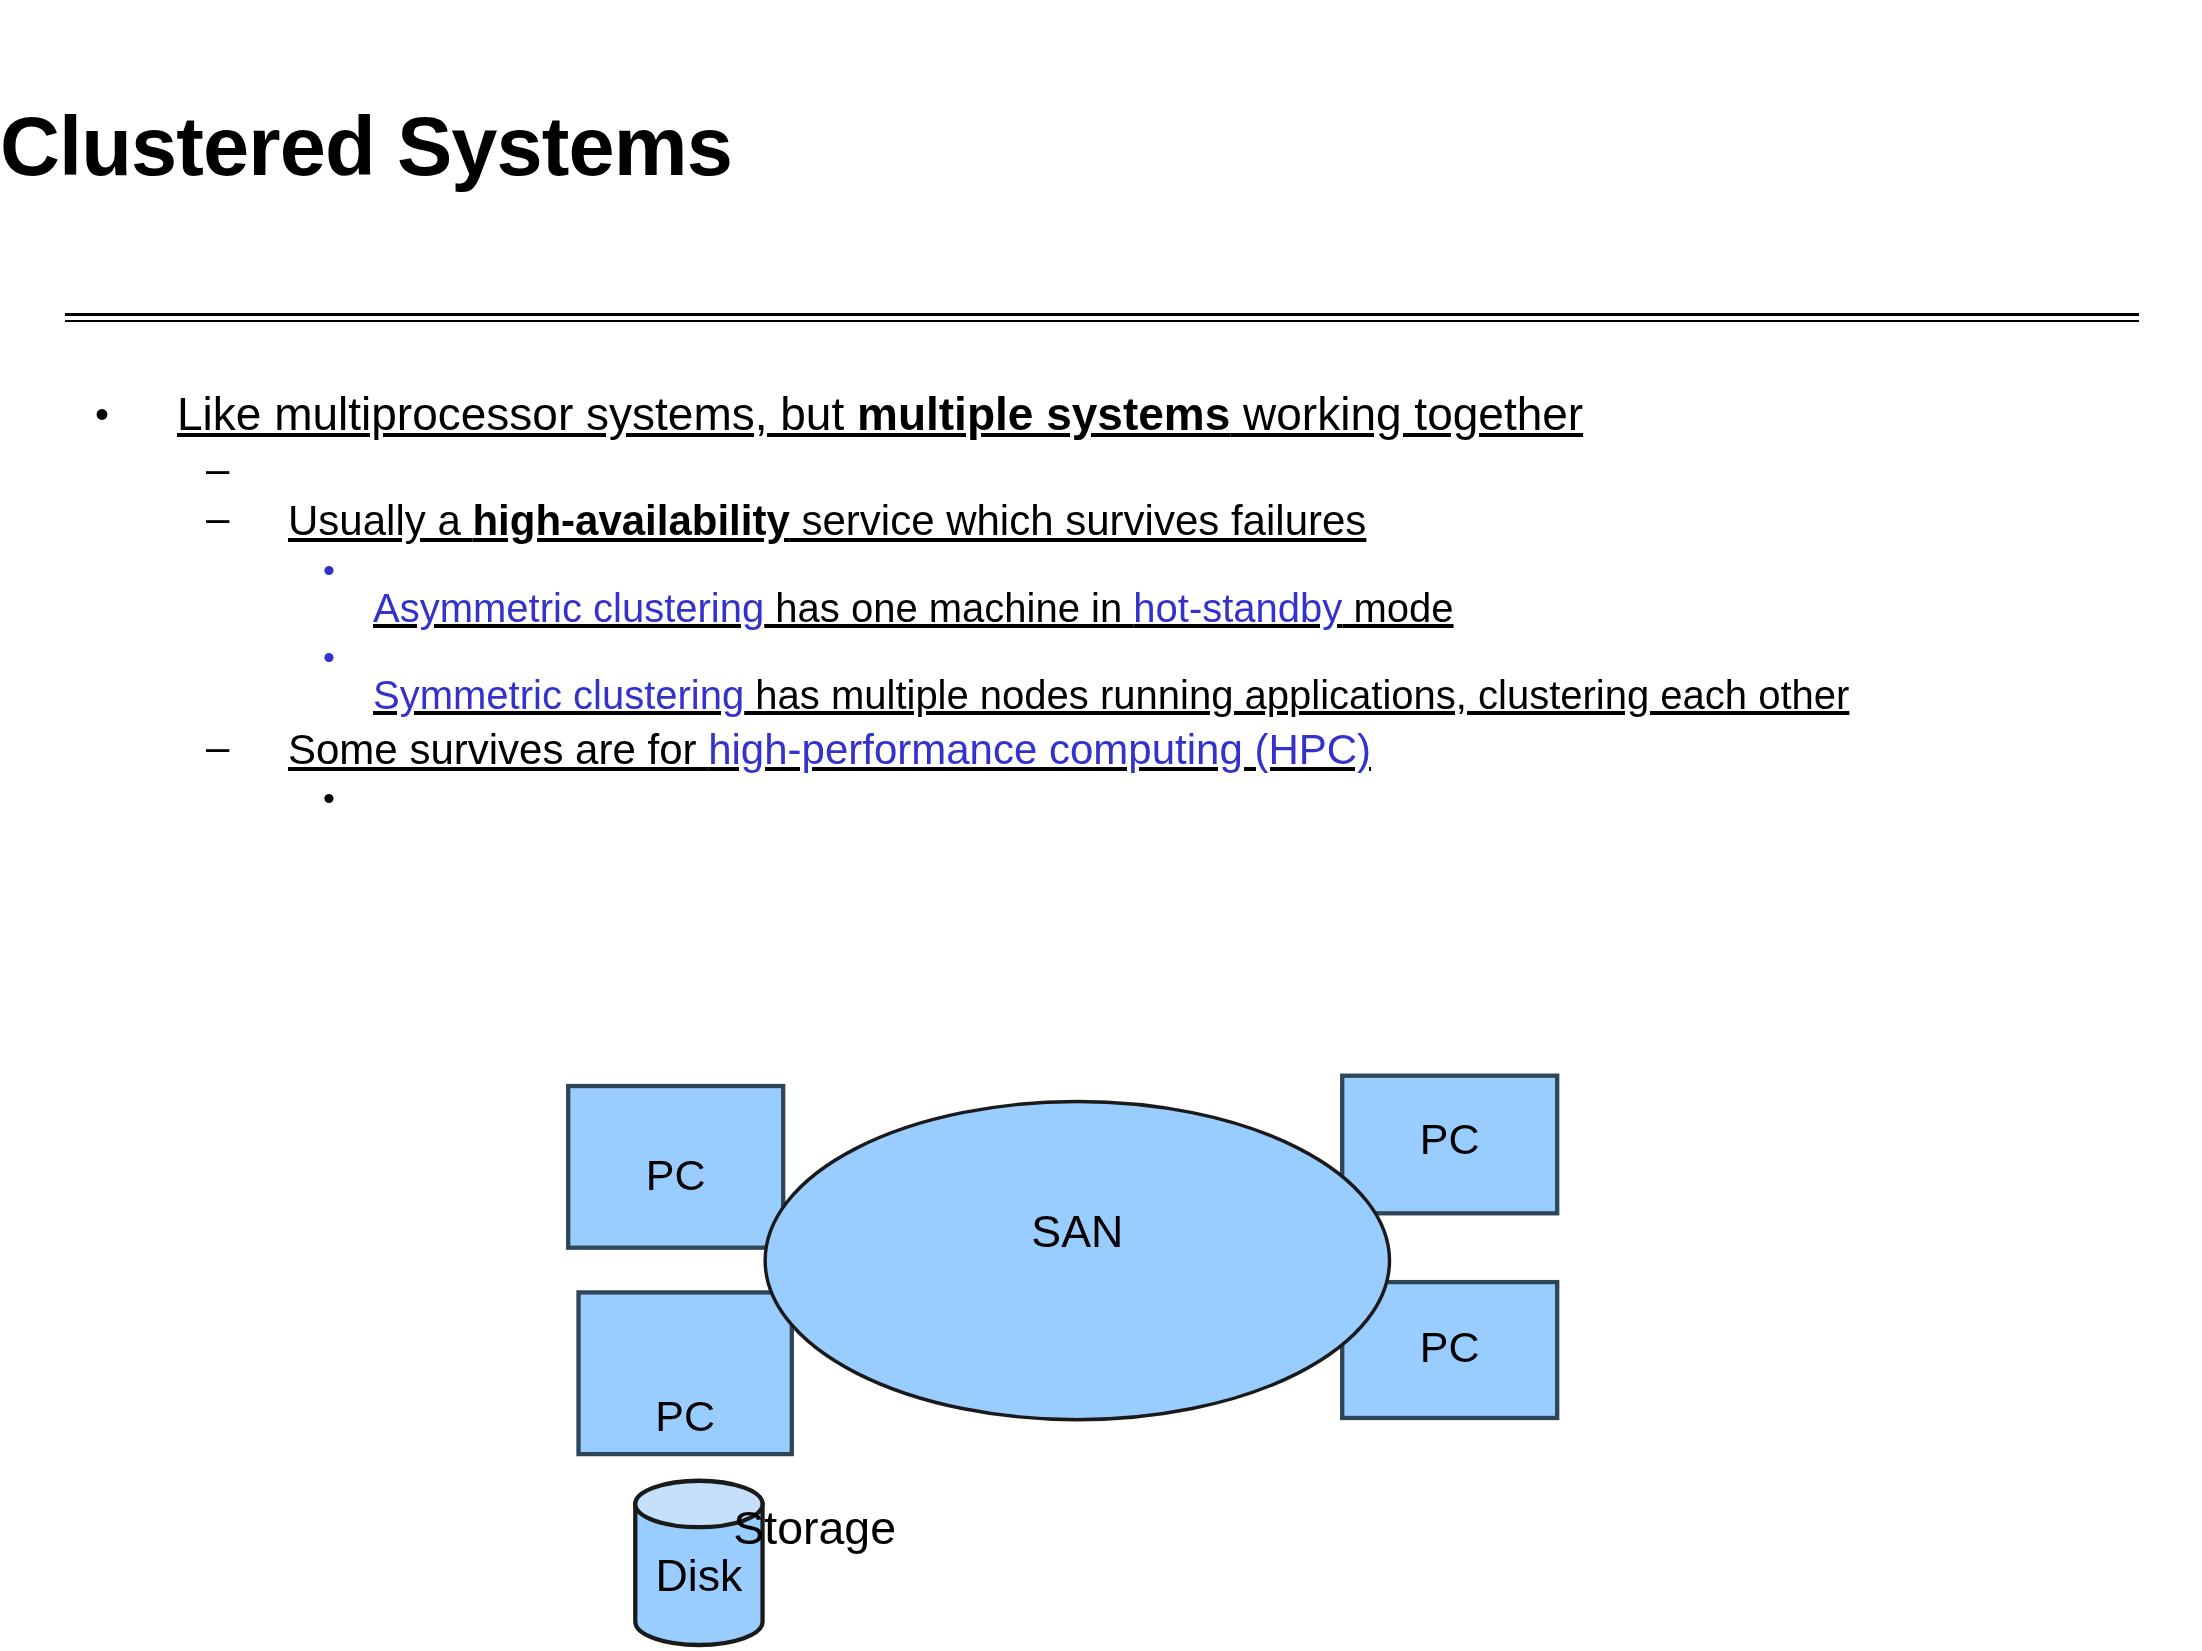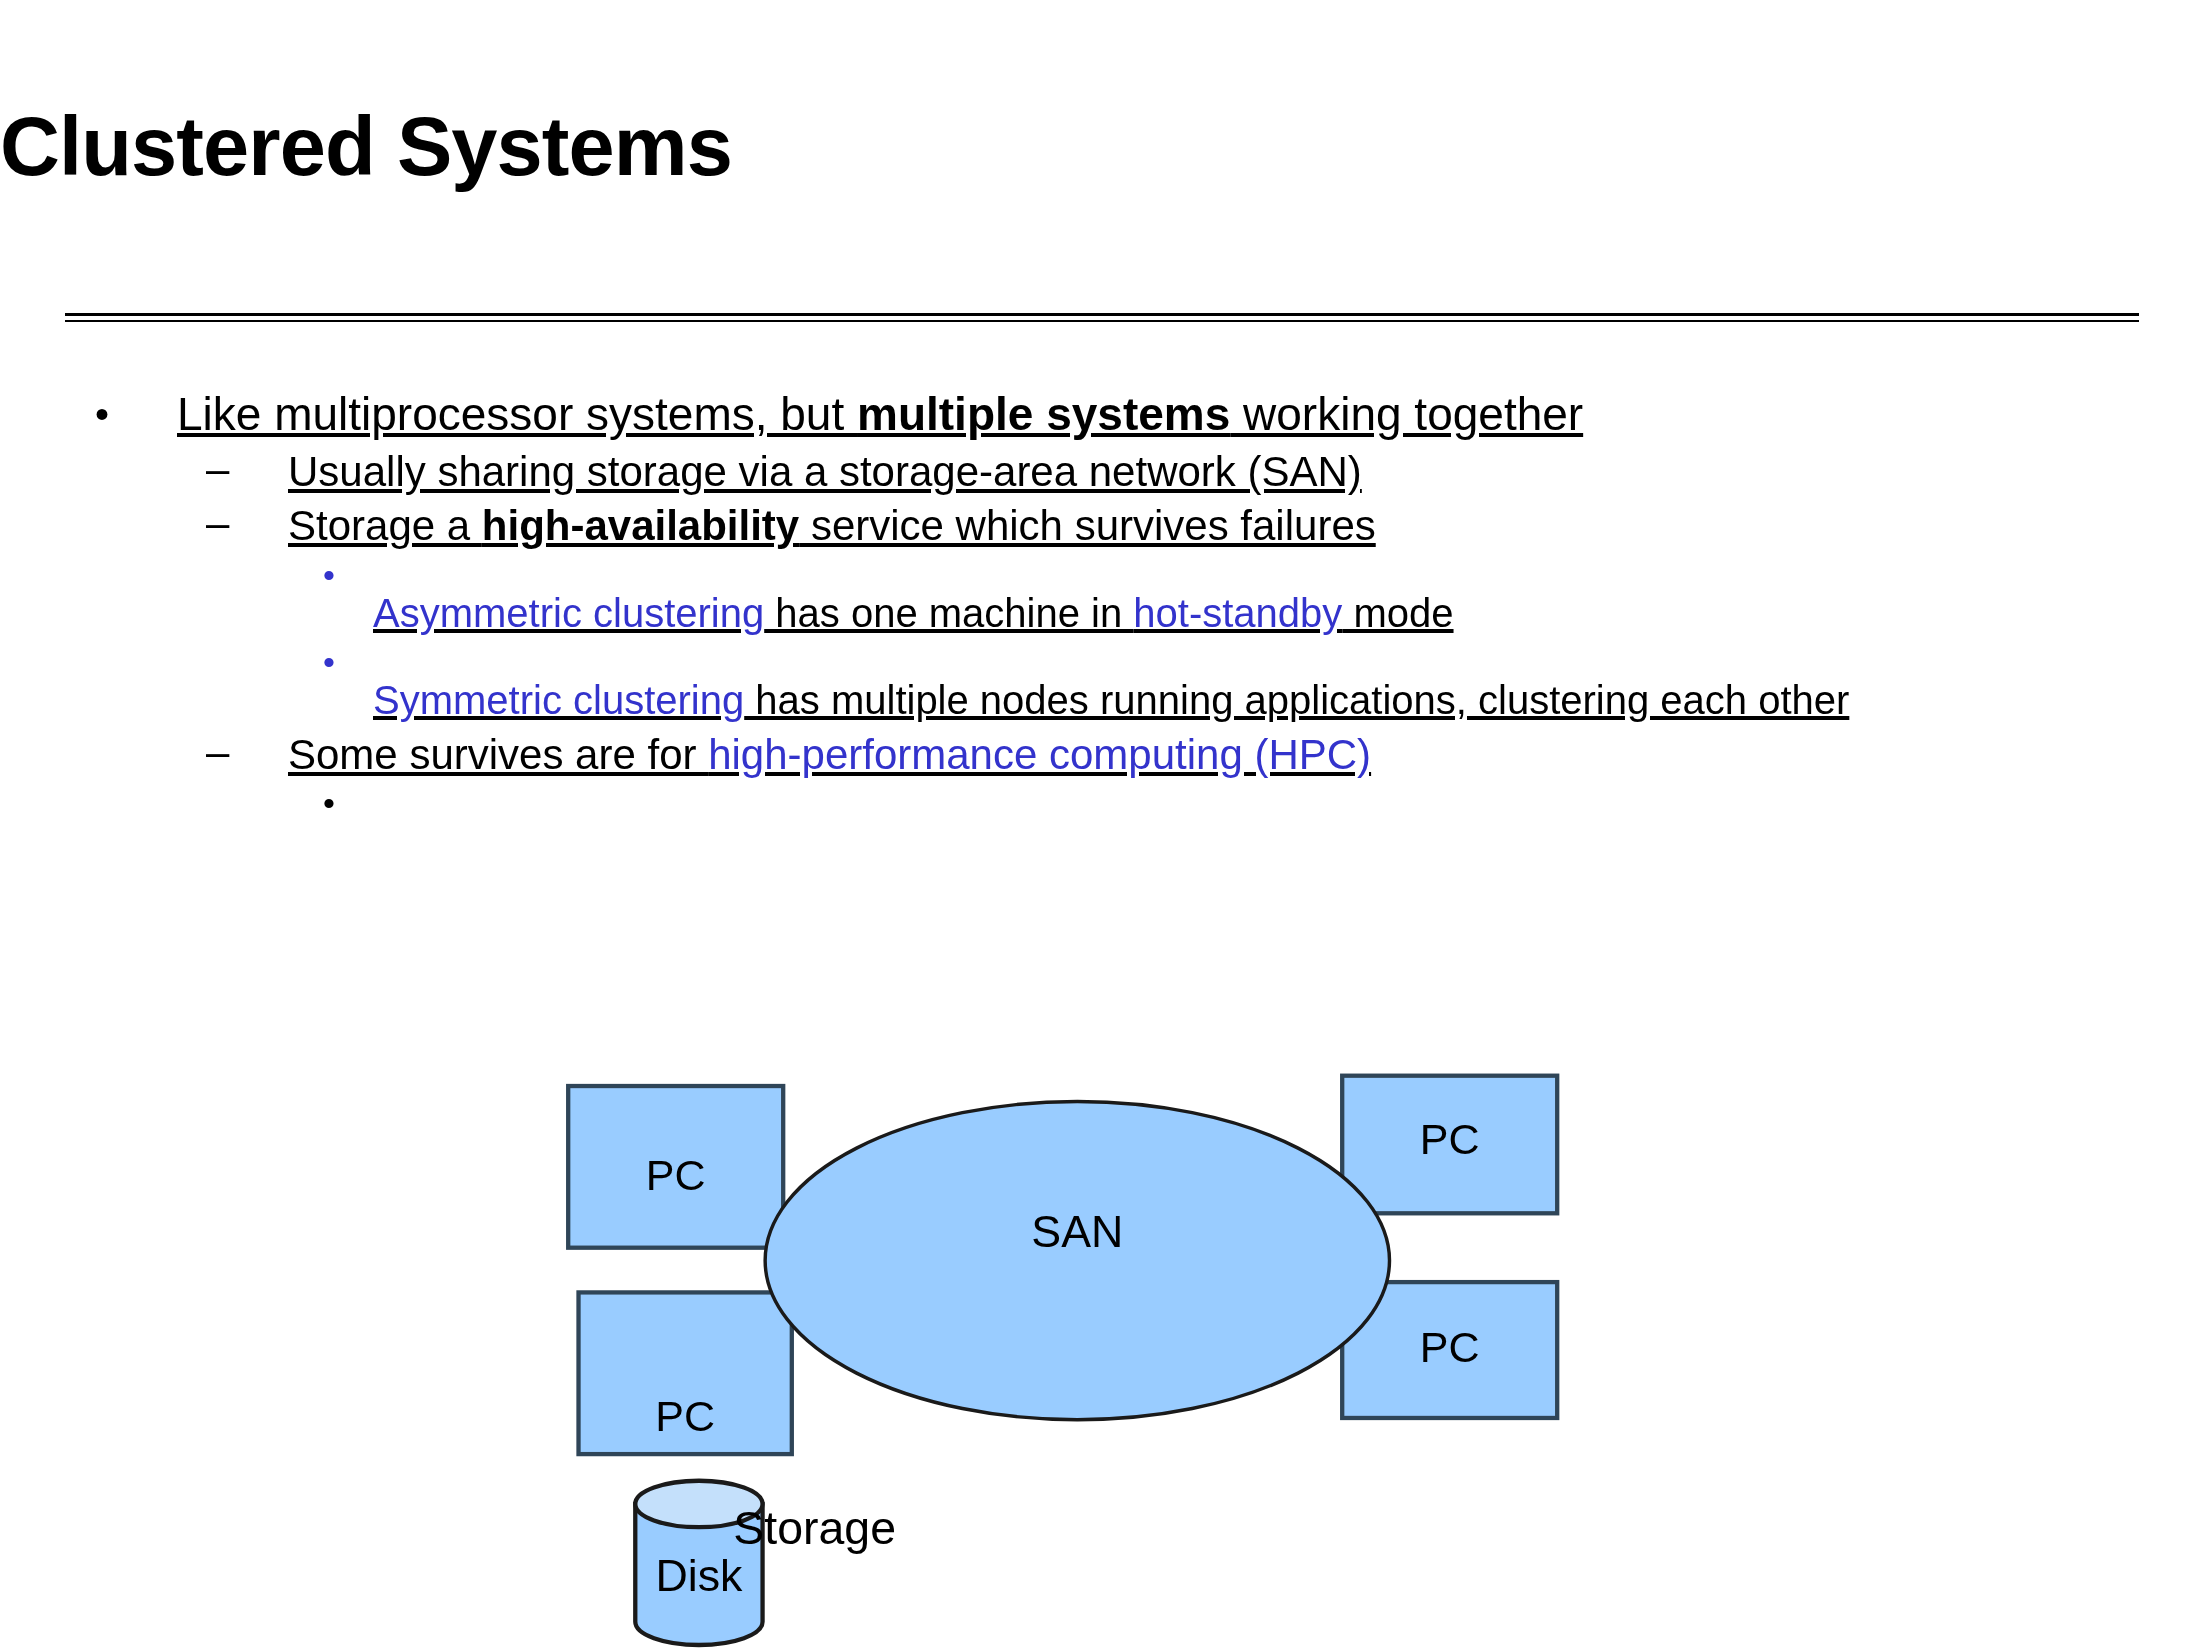--- a/index.html
+++ b/index.html
@@ -144,26 +144,25 @@
 
 <div id="bullet-list">
 
   <div class="bullet-row lvl1">
     <span class="marker">•</span>
     <span class="btext"><span>Like multiprocessor systems, but </span><span class="bold">multiple systems</span><span> working together</span></span>
   </div>
 
   <div class="bullet-row lvl2">
     <span class="marker">–</span>
-    <span class="btext">Usually sharing storage via a storage-area network (SAN)</span>
   </div>
 
   <div class="bullet-row lvl2">
     <span class="marker">–</span>
-    <span class="btext"><span>Storage a </span><span class="bold">high-availability</span><span> service which survives failures</span></span>
+    <span class="btext"><span>Usually a </span><span class="bold">high-availability</span><span> service which survives failures</span></span>
   </div>
 
   <div class="bullet-row lvl3 blue-bullet">
     <span class="marker">•</span>
     <span class="btext"><span class="hl">Asymmetric clustering</span><span> has one machine in </span><span class="hl">hot-standby</span><span> mode</span></span>
   </div>
 
   <div class="bullet-row lvl3 blue-bullet">
     <span class="marker">•</span>
     <span class="btext"><span class="hl">Symmetric clustering</span><span> has multiple nodes running applications, clustering each other</span></span>

